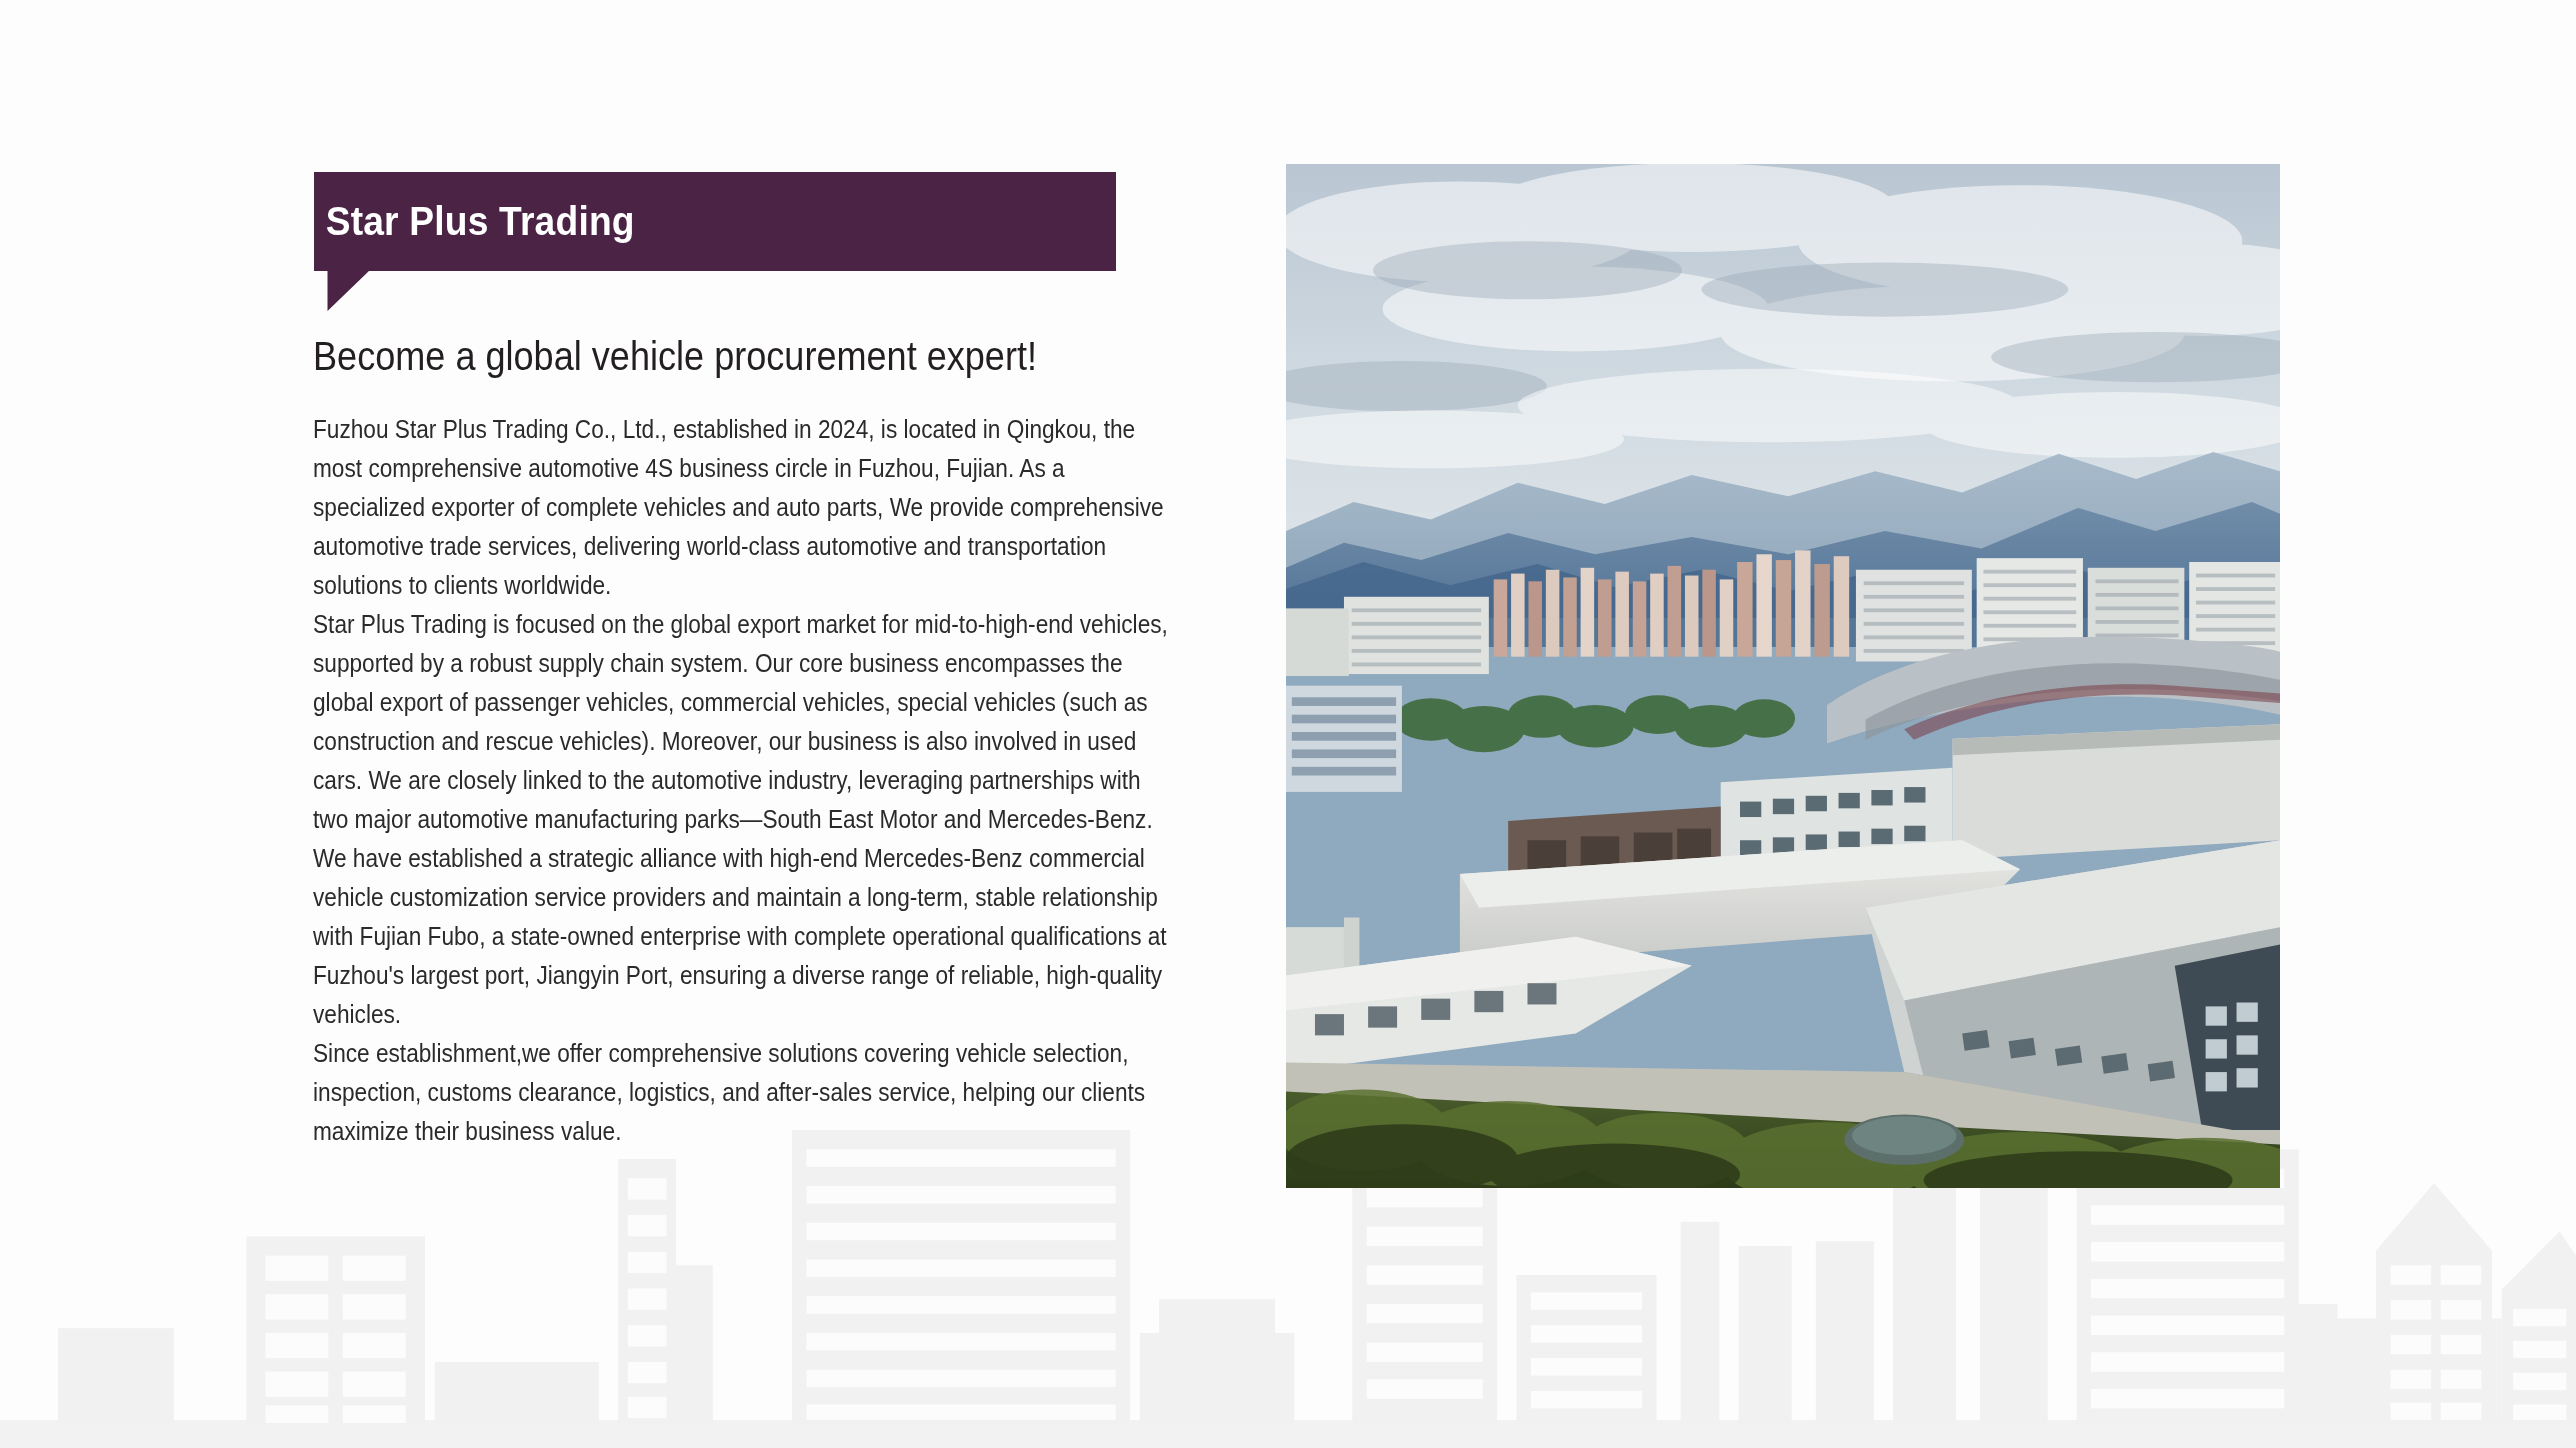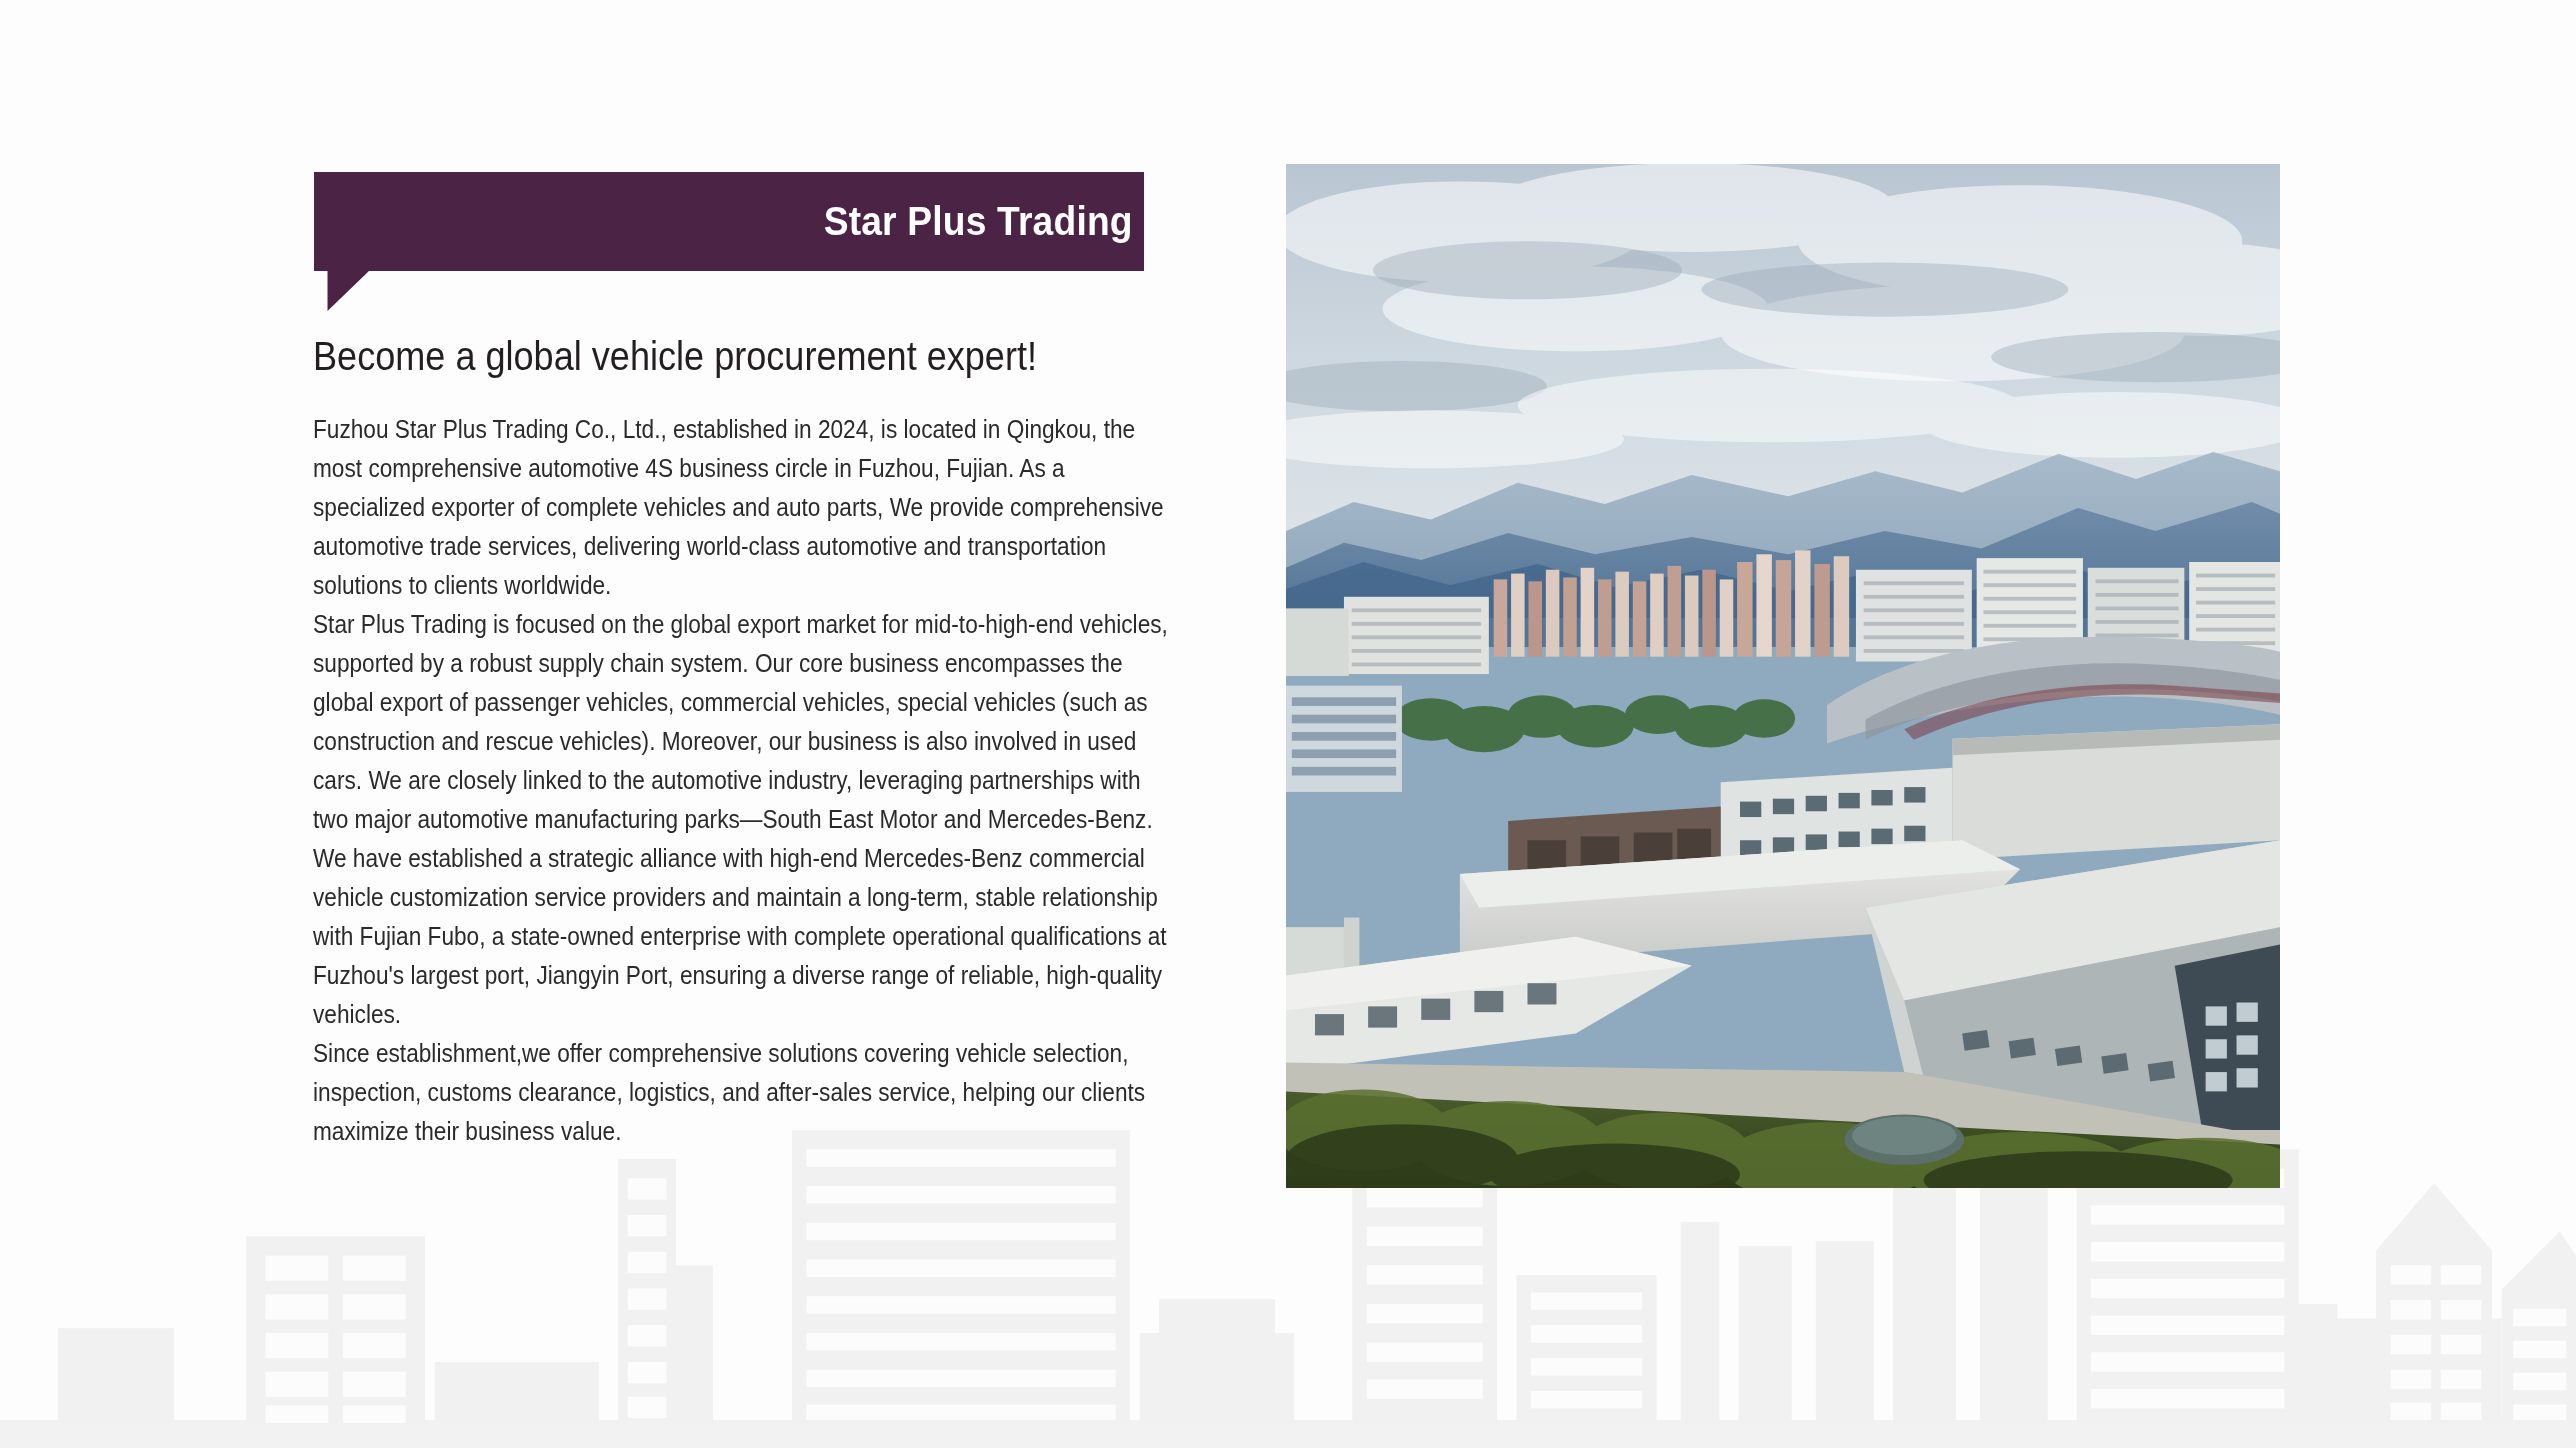--- a/index.html
+++ b/index.html
@@ -37,22 +37,21 @@
   
   #title-banner {
     position: absolute;
     left: 314px;
     top: 172px;
     width: 802px;
     height: 99px;
     background: #4a2345;
     display: flex;
     align-items: center;
-    justify-content: flex-end;
-    padding-left: 28px;
+    justify-content: flex-start;
   }
   #title-banner-text {
     color: #ffffff;
     font-size: 40px;
     font-weight: bold;
     letter-spacing: 0.2px;
     font-family: "Liberation Sans", sans-serif;
     transform: scaleX(0.93);
     white-space: nowrap;
   }

